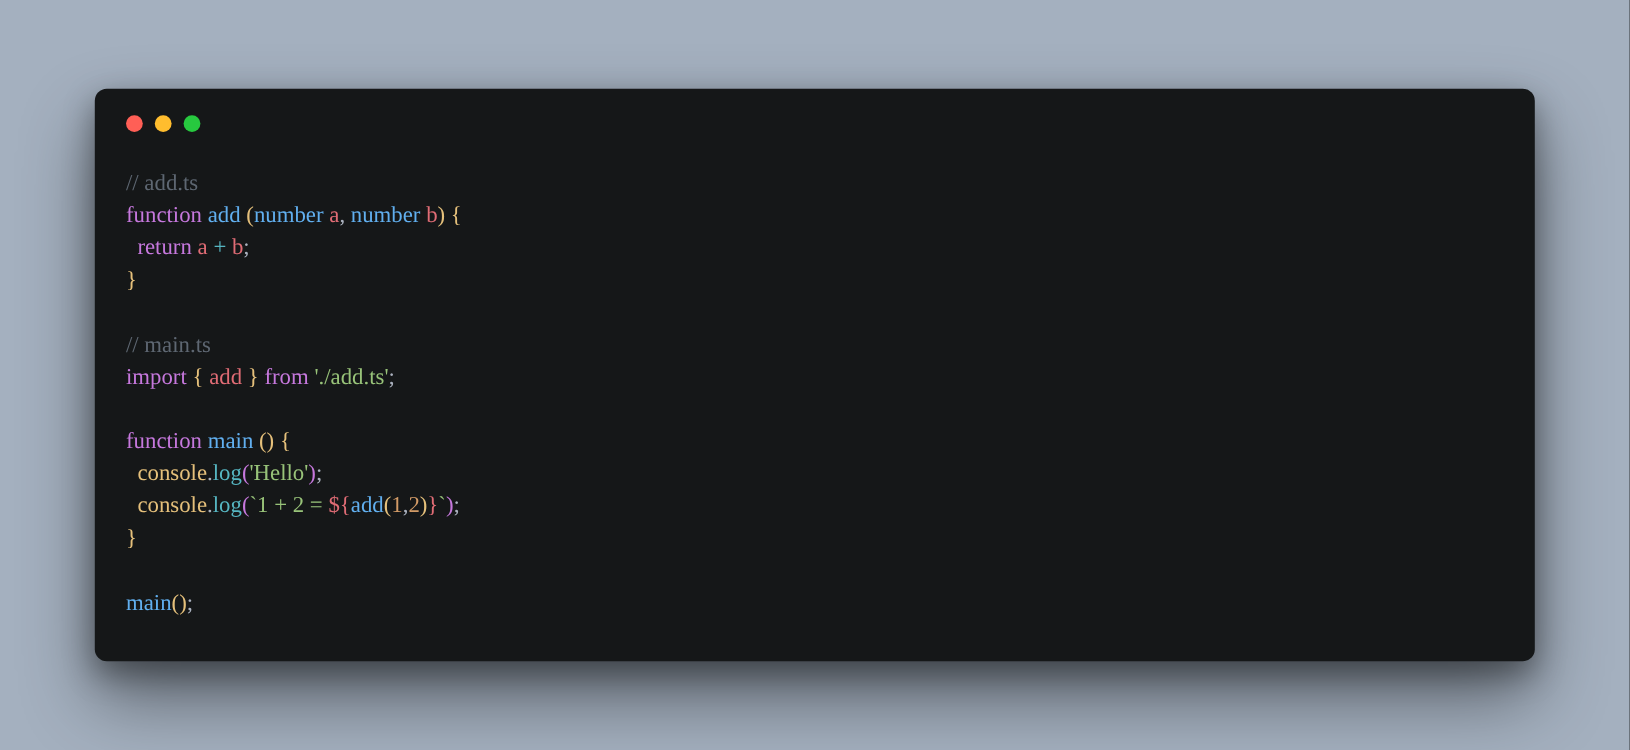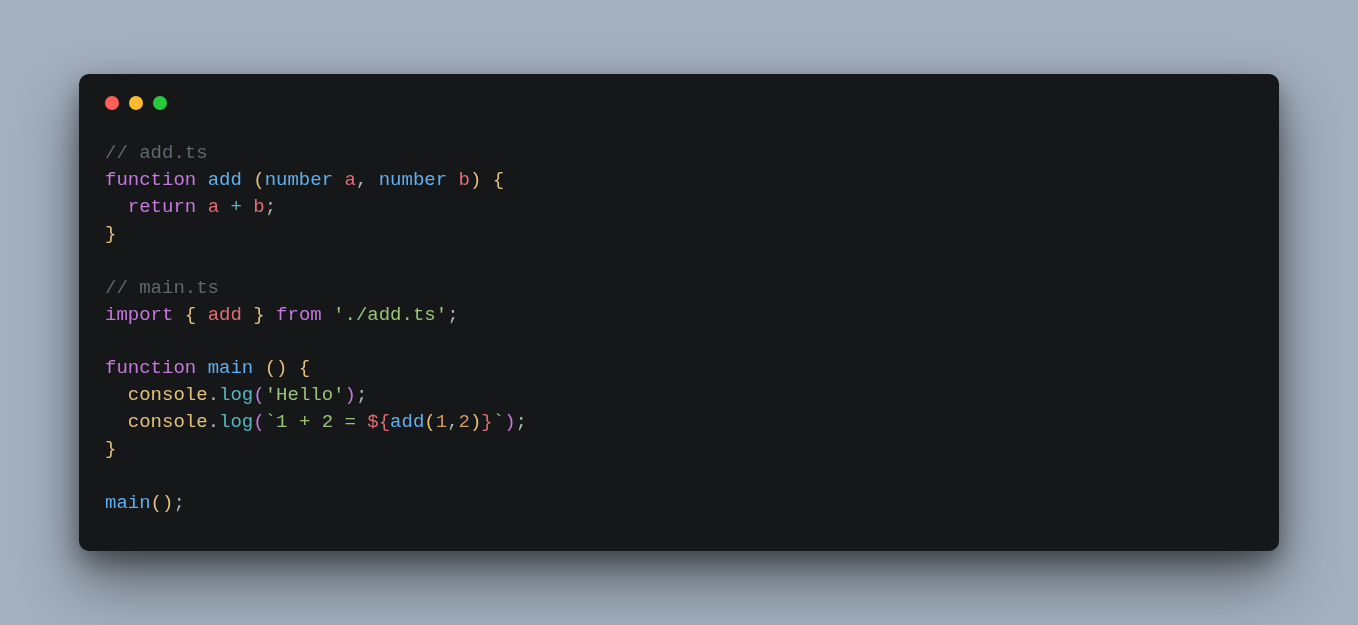--- a/index.html
+++ b/index.html
@@ -21,21 +21,21 @@
   .traffic-lights {
     display: flex;
     gap: 10px;
     margin-bottom: 30px;
   }
   .dot { width: 14px; height: 14px; border-radius: 50%; }
   .dot.red    { background: #ff5f56; }
   .dot.yellow { background: #ffbd2e; }
   .dot.green  { background: #27c93f; }
   pre.code {
-    font-family: Liberation Mono, monospace;
+    font-family: Liberation Serif, serif;
     font-size: 19px;
     line-height: 1.42;
     color: #c0c5ce;
     white-space: pre;
   }
   .tok-comment  { color: #5e6772; }
   .tok-keyword  { color: #c678dd; }
   .tok-func     { color: #61afef; }
   .tok-type     { color: #61afef; }
   .tok-ident    { color: #e06c75; }

